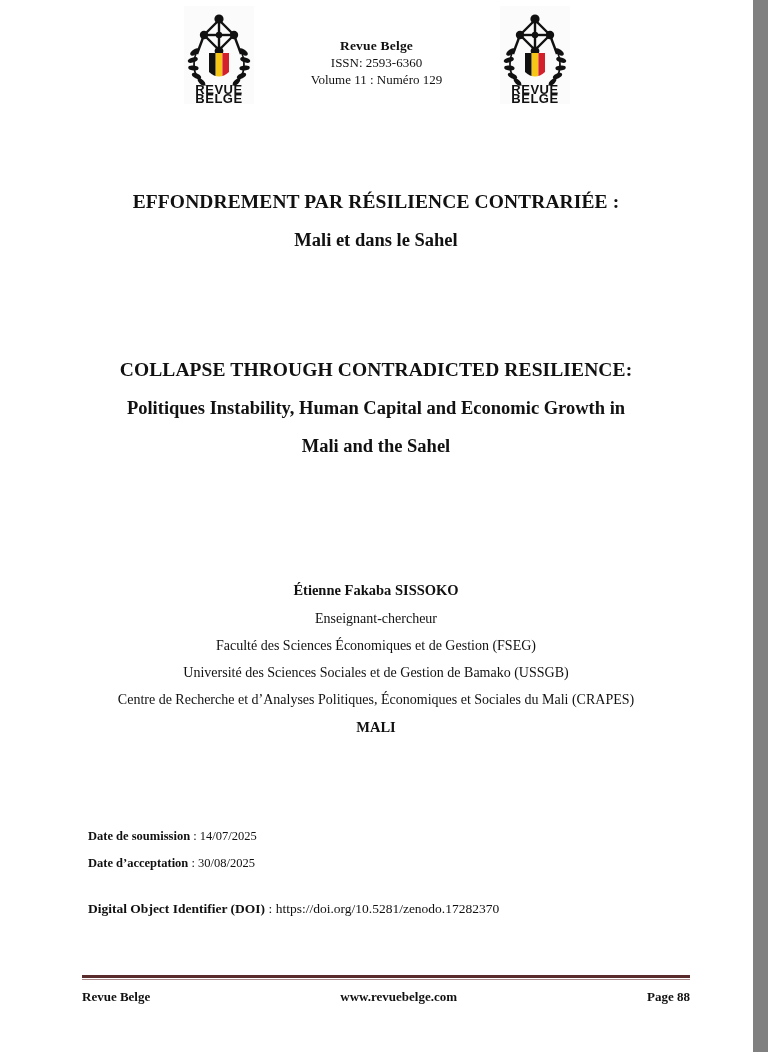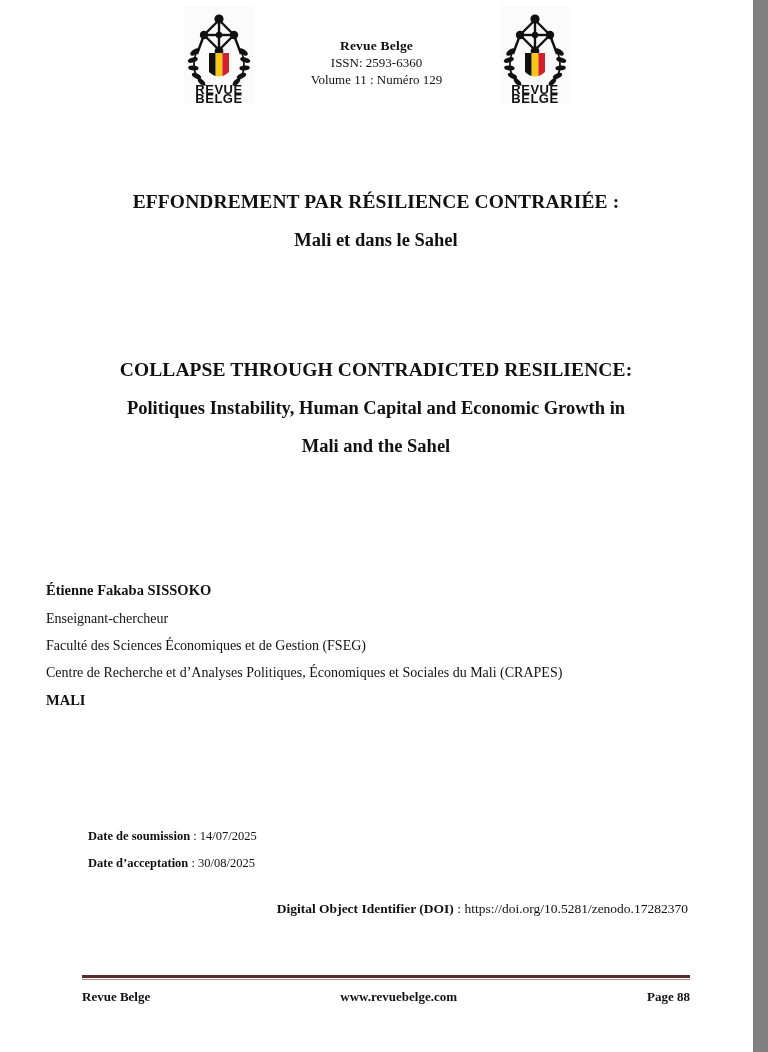--- a/index.html
+++ b/index.html
@@ -98,20 +98,21 @@
     margin: 0 0 20px 0;
   }
   .t-line-3 { margin-bottom: 0; }
 
   
   .author-block {
     position: absolute;
     left: 46px;
     top: 583px;
     width: 660px;
+    text-align: center;
   }
   .au-name {
     font-weight: bold;
     font-size: 14.5px;
     line-height: 1.0;
     margin-bottom: 14px;
   }
   .au-line {
     font-size: 14px;
     line-height: 1.0;
@@ -136,21 +137,20 @@
     line-height: 1.0;
     margin-bottom: 14px;
     white-space: nowrap;
   }
   .meta-line b { font-weight: bold; }
   .doi-line {
     font-size: 13.5px;
     line-height: 1.0;
     margin-top: 33px;
     white-space: nowrap;
-    text-align: right;
   }
   .doi-line b { font-weight: bold; }
 
   
   .footer {
     position: absolute;
     left: 82px;
     top: 975px;
     width: 608px;
   }
@@ -300,20 +300,21 @@
   <div class="title-block" id="title-en">
     <div class="t-line-1">COLLAPSE THROUGH CONTRADICTED RESILIENCE:</div>
     <div class="t-line-2">Politiques Instability, Human Capital and Economic Growth in</div>
     <div class="t-line-3">Mali and the Sahel</div>
   </div>
 
   <div class="author-block">
     <div class="au-name">Étienne Fakaba SISSOKO</div>
     <div class="au-line">Enseignant-chercheur</div>
     <div class="au-line">Faculté des Sciences Économiques et de Gestion (FSEG)</div>
+    <div class="au-line">Université des Sciences Sociales et de Gestion de Bamako (USSGB)</div>
     <div class="au-line">Centre de Recherche et d’Analyses Politiques, Économiques et Sociales du Mali (CRAPES)</div>
     <div class="au-country">MALI</div>
   </div>
 
   <div class="meta-block">
     <div class="meta-line">
       <b>Date de soumission</b><span> : </span><span>14/07/2025</span>
     </div>
     <div class="meta-line">
       <b>Date d’acceptation</b><span> : </span><span>30/08/2025</span>

